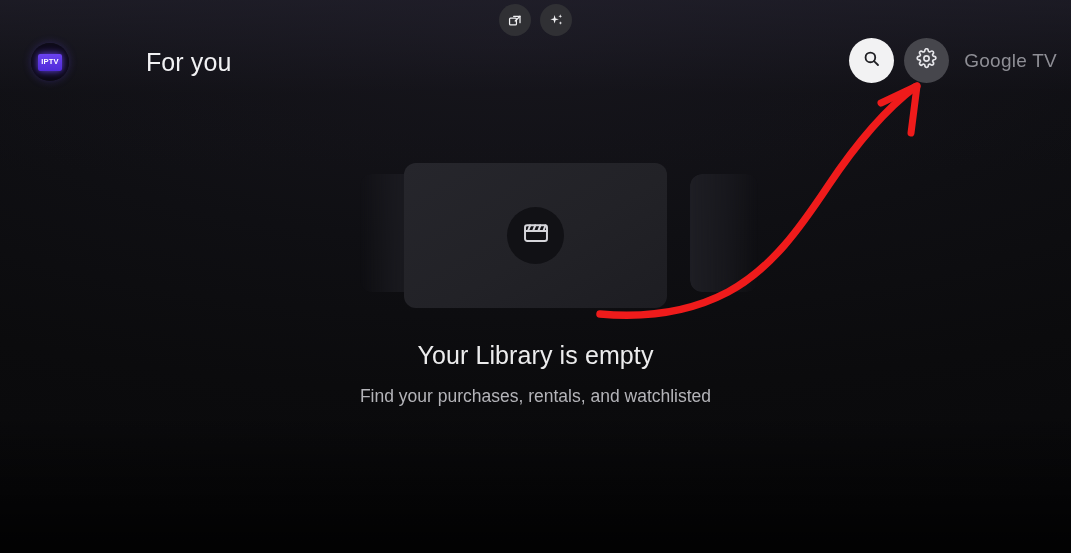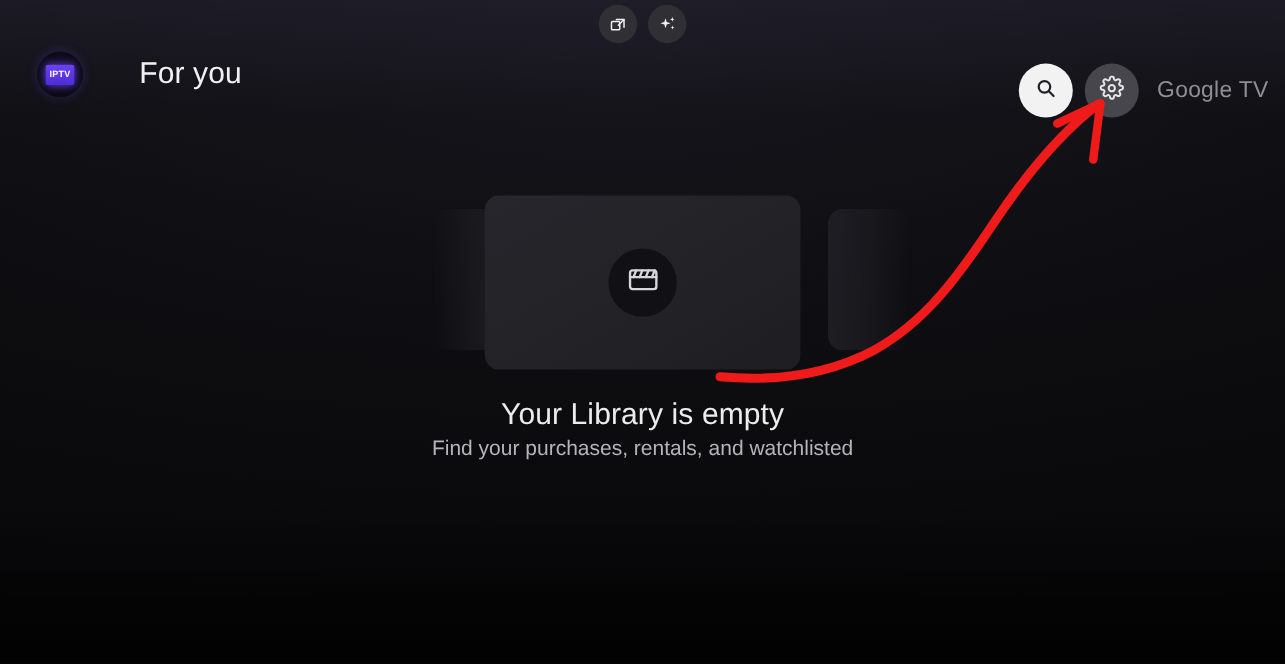--- a/index.html
+++ b/index.html
@@ -43,21 +43,21 @@
   }
   .circle-btn svg { display:block; }
 
   
   header.topnav {
     position:absolute; left:0; top:0; width:1071px; height:120px;
     z-index:8;
   }
   .nav-left {
     position:absolute; left:31px; top:43px;
-    display:flex; align-items:flex-start;
+    display:flex; align-items:flex-end;gap:30px;
   }
   .avatar {
     width:38px; height:38px; border-radius:50%;
     background:radial-gradient(circle at 50% 46%, #1a1130 0%, #0d0a18 62%, #090810 100%);
     display:flex; align-items:center; justify-content:center;
     overflow:hidden; flex:none; cursor:pointer;
     box-shadow:0 0 9px rgba(92,66,220,.30);
   }
   .avatar .logo-box {
     width:24px; height:17px; border-radius:2px;
@@ -79,21 +79,21 @@
     font-weight:500;
     letter-spacing:.1px;
     padding:4px 16px;
     border-radius:18px;
     cursor:pointer;
     white-space:nowrap;
   }
   .nav-item.nav-first { margin-left:0; }
 
   .nav-right {
-    position:absolute; right:14px; top:53px;
+    position:absolute; right:14px; top:38px;
     display:flex; align-items:center; gap:10px;justify-content:space-between;
   }
   .hdr-circle {
     width:45px; height:45px; border-radius:50%;
     display:flex; align-items:center; justify-content:center;
     cursor:pointer; flex:none;
   }
   .hdr-circle.search { background:#f2f2f3; }
   .hdr-circle.gear   { background:#46464c; }
   .brand {
@@ -137,28 +137,28 @@
             mask-image:linear-gradient(90deg, rgba(0,0,0,0) 0%, rgba(0,0,0,.55) 48%, rgba(0,0,0,.95) 100%); }
   .card.side.right { left:690px; border-radius:12px;
     -webkit-mask-image:linear-gradient(270deg, rgba(0,0,0,0) 0%, rgba(0,0,0,.55) 48%, rgba(0,0,0,.95) 100%);
             mask-image:linear-gradient(270deg, rgba(0,0,0,0) 0%, rgba(0,0,0,.55) 48%, rgba(0,0,0,.95) 100%); }
   .icon-circle {
     width:57px; height:57px; border-radius:50%;
     background:#111115;
     display:flex; align-items:center; justify-content:center;
   }
   .empty-title {
-    margin-top:21px;
+    margin-top:31px;
     color:#ececed;
     font-size:25px;
     font-weight:500;
     letter-spacing:.1px;
   }
   .empty-sub {
-    margin-top:1px;
+    margin-top:14px;
     color:#b4b4b9;
     font-size:17.5px;
     font-weight:400;
     line-height:24px;
     text-align:center;
     max-width:420px;
   }
 
   
   .annotation {

